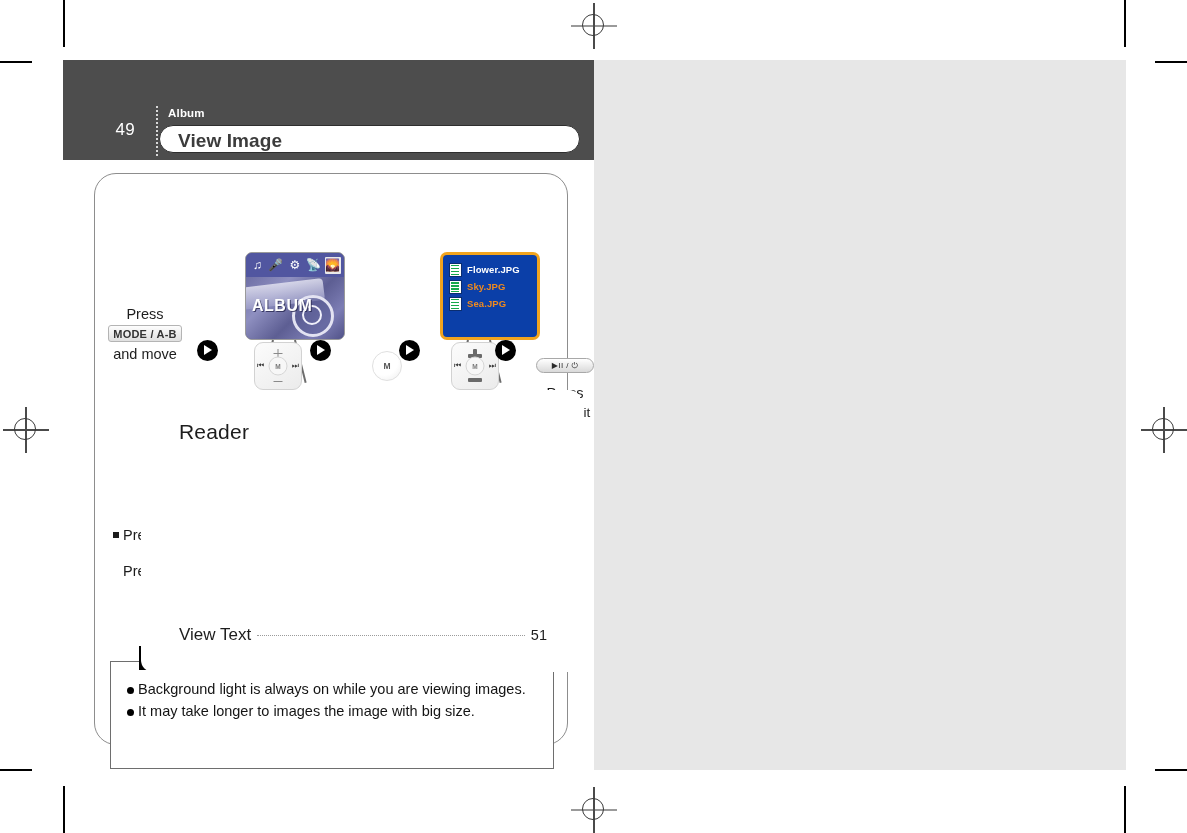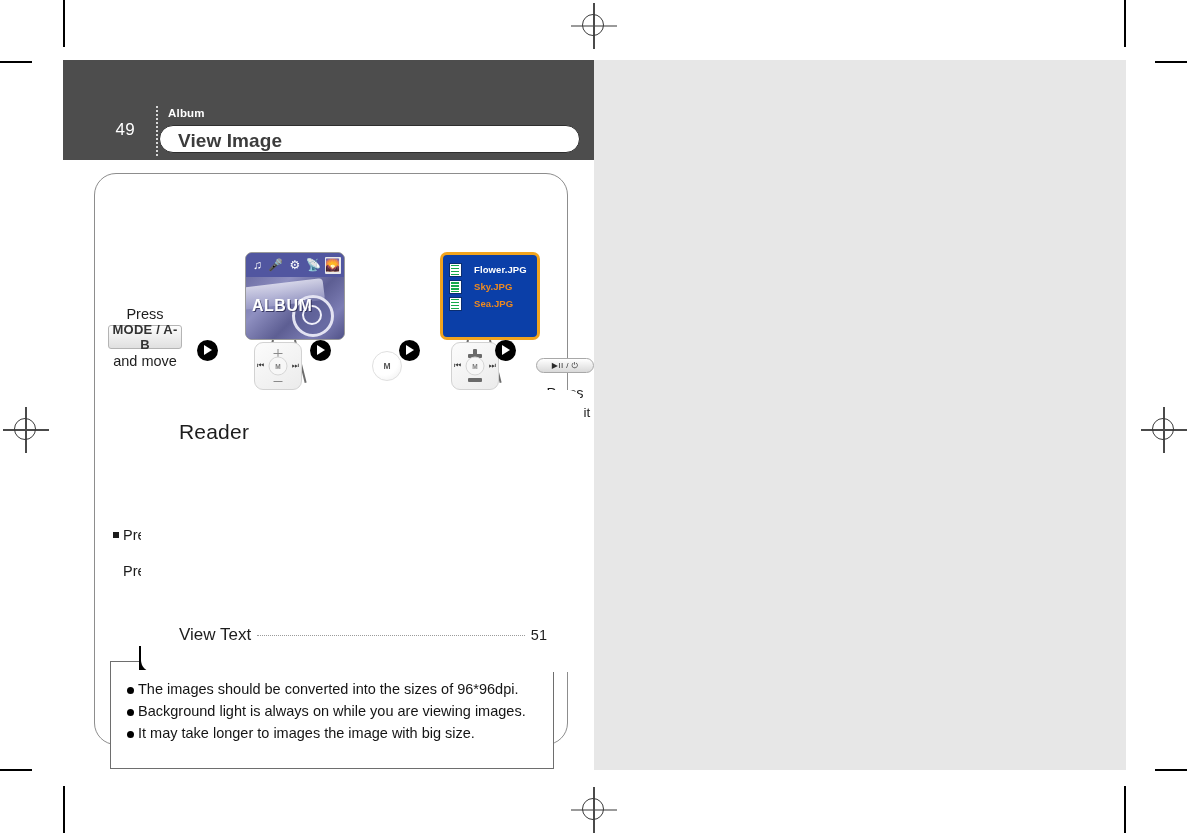--- a/index.html
+++ b/index.html
@@ -64,40 +64,40 @@
   .albumart .lens:after{content:"";position:absolute;left:7px;top:7px;width:16px;height:16px;
                         border-radius:50%;border:2.5px solid #f0f0fa;}
   .albumart .body{position:absolute;left:-6px;top:6px;width:84px;height:22px;border-radius:4px;
                   background:linear-gradient(180deg,#e2e2f0,#9d9ec9);transform:rotate(-7deg);opacity:.85;}
   .albumart .word{position:absolute;left:6px;top:20px;color:#ffffff;font-size:16px;font-weight:bold;
                   letter-spacing:.5px;text-shadow:1px 1px 0 rgba(40,40,80,.8);}
 
   
   .scr-files{left:345px;top:78px;width:100px;height:88px;
              border:3px solid #f2a41e;background:#0b3fa8;overflow:hidden;padding:7px 0 0 6px;}
-  .scr-files .row{display:flex;align-items:center;gap:12px;height:15px;margin-bottom:2px;}
+  .scr-files .row{display:flex;align-items:center;gap:5px;height:15px;margin-bottom:2px;}
   .scr-files .fico{width:11px;height:12px;background:#ffffff;border:1px solid #0a2d70;
                    position:relative;flex:none;}
   .scr-files .fico:before{content:"";position:absolute;left:1px;top:1px;right:2px;bottom:1px;
                           background:repeating-linear-gradient(180deg,#16a94a 0 1.5px,#ffffff 1.5px 3px);}
   .scr-files .fname{font-size:9.5px;font-weight:bold;letter-spacing:.1px;white-space:nowrap;}
 
   
   .tail{position:absolute;width:0;height:0;}
   .tail i{position:absolute;display:block;background:#6d6d6d;width:2px;}
 
   
   .steps{position:absolute;left:0;top:190px;width:474px;height:130px;}
   .step{position:absolute;text-align:center;}
   .cap-top{font-size:14.5px;color:#1d1d1d;margin-bottom:3px;}
   .cap-mid{font-size:13.5px;color:#1d1d1d;line-height:1.22;margin-top:4px;}
 
-  .btn-mode{width:74px;height:24px;border:1px solid #b4b4b4;border-radius:3px;
+  .btn-mode{width:74px;height:17px;border:1px solid #b4b4b4;border-radius:3px;
             background:linear-gradient(180deg,#fdfdfd,#e0e0e0);
-            font-size:13px;font-weight:bold;color:#333;letter-spacing:.2px;
+            font-size:11px;font-weight:bold;color:#333;letter-spacing:.2px;
             display:flex;align-items:center;justify-content:center;box-sizing:border-box;}
   .btn-play{width:58px;height:15px;border:1px solid #a8a8a8;border-radius:8px;
             background:linear-gradient(180deg,#ffffff,#d9d9d9);
             font-size:8px;color:#2b2b2b;display:flex;align-items:center;justify-content:center;
             letter-spacing:.4px;box-sizing:border-box;}
   .btn-m{width:30px;height:30px;border-radius:50%;border:1.5px solid #e0e0e0;
          background:radial-gradient(circle at 38% 32%,#ffffff 55%,#ececec 100%);
          font-size:8.5px;font-weight:bold;color:#555;display:flex;align-items:center;
          justify-content:center;box-sizing:border-box;}
 
@@ -313,24 +313,20 @@
         <div class="btn-m inl-btn" style="width:22px;height:22px;font-size:7.5px;">M</div>
         <span>to return to main navigation screen.</span>
       </div>
     </div>
 
     <div class="notebox">
       <div class="note-tag">Note!</div>
       <div class="note-list">
         <div class="note-item">
           <div class="note-dot"></div>
-          <span>The images should be converted into the sizes of 96*96dpi.</span>
-        </div>
-        <div class="note-item">
-          <div class="note-dot"></div>
           <span>Background light is always on while you are viewing images.</span>
         </div>
         <div class="note-item">
           <div class="note-dot"></div>
           <span>It may take longer to images the image with big size.</span>
         </div>
       </div>
     </div>
 
   </div>

